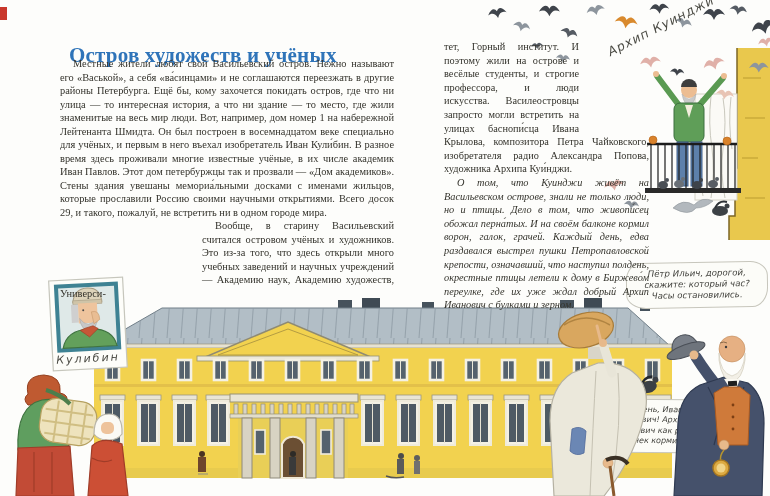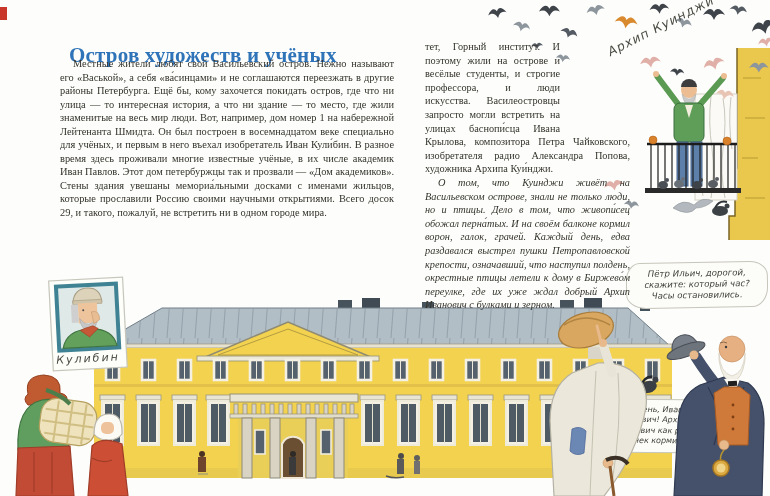--- a/index.html
+++ b/index.html
@@ -5,21 +5,21 @@
   html,body { margin:0; padding:0; background:#e8e8e8; }
   .spread { position:relative; width:770px; height:496px; background:#fdfdfb; overflow:hidden;
             font-family:"Liberation Serif", serif; }
   .abs { position:absolute; }
   .title { position:absolute; left:69px; top:29px; font-size:21px; font-weight:bold;
            color:#2f74b9; letter-spacing:.2px; }
   .colL { position:absolute; left:60px; top:57px; width:334px; font-size:10.4px;
           line-height:13.5px; text-align:justify; color:#34332c; }
   .colL p { margin:0; text-indent:13px; }
   .wrapSpacer { float:left; width:142px; height:28px; margin-top:27px; }
-  .colR { position:absolute; left:425px; top:40px; width:205px; font-size:10.3px;
+  .colR { position:absolute; left:444px; top:40px; width:205px; font-size:10.3px;
           line-height:13.6px; text-align:justify; color:#34332c; }
   .colR p { margin:0; }
   .birdSpacer { float:right; width:70px; height:88px; }
   .p4 { text-indent:13px;font-style:italic; }
   .hand { font-family:"DejaVu Sans", sans-serif; font-style:italic; color:#4b4b44; }
   .cap-kuindzhi { position:absolute; left:602px; top:18px; font-size:12.5px;
                   transform:rotate(-27deg); letter-spacing:1px; }
   .cap-kulibin { position:absolute; left:54px; top:352px; width:68px; text-align:center;
                  font-size:11px; transform:rotate(-3deg); letter-spacing:2px; }
   .bubble { position:absolute; background:#fcfcf8; border:1.4px solid #c7c6bc;
@@ -343,20 +343,21 @@
   <div class="cap-kulibin hand">Кулибин</div>
 
   <div class="bubble bubbleA hand">
     <span>Пётр Ильич, дорогой, скажите: который час? Часы остановились.</span>
   </div>
 
   <h1 class="title">Остров художеств и учёных</h1>
 
   <div class="colL">
     <p>Местные жители любят свой Васильевский остров. Нежно называют его «Васькой», а себя «ва́синцами» и не соглашаются переезжать в другие районы Петербурга. Ещё бы, кому захочется покидать остров, где что ни улица — то интересная история, а что ни здание — то место, где жили знаменитые на весь мир люди. Вот, например, дом номер 1 на набережной Лейтенанта Шмидта. Он был построен в восемнадцатом веке специально для учёных, и первым в него въехал изобретатель Иван Кули́бин. В разное время здесь проживали многие известные учёные, в их числе академик Иван Павлов. Этот дом петербуржцы так и прозвали — «Дом академиков». Стены здания увешаны мемориа́льными досками с именами жильцов, которые прославили Россию своими научными открытиями. Всего досок 29, и такого, пожалуй, не встретить ни в одном городе мира.</p>
+    <p><span class="wrapSpacer"></span><span>Вообще, в старину Васильевский считался островом учёных и художников. Это из-за того, что здесь открыли много учебных заведений и научных учреждений — Академию наук, Академию художеств, Универси-</span></p>
   </div>
 
   <div class="colR">
     <p><span class="birdSpacer"></span><span>тет, Горный институт. И поэтому жили на острове и весёлые студенты, и строгие профессора, и люди</span> <span>искусства. Василеостровцы запросто могли встретить на улицах баснопи́сца Ивана Крылова, композитора Петра Чайковского, изобретателя радио Александра Попова, художника Архипа Куи́нджи.</span></p>
     <p class="p4">О том, что Куинджи живёт на Васильевском острове, знали не только люди, но и птицы. Дело в том, что живопи́сец обожал перна́тых. И на своём балконе кормил ворон, галок, грачей. Каждый день, едва раздавался выстрел пушки Петропавловской крепости, означавший, что наступил полдень, окрестные птицы летели к дому в Биржево́м переулке, где их уже ждал добрый Архип Иванович с булками и зерном.</p>
   </div>
 
   <div class="corner-mark"></div>
 
 </div>

